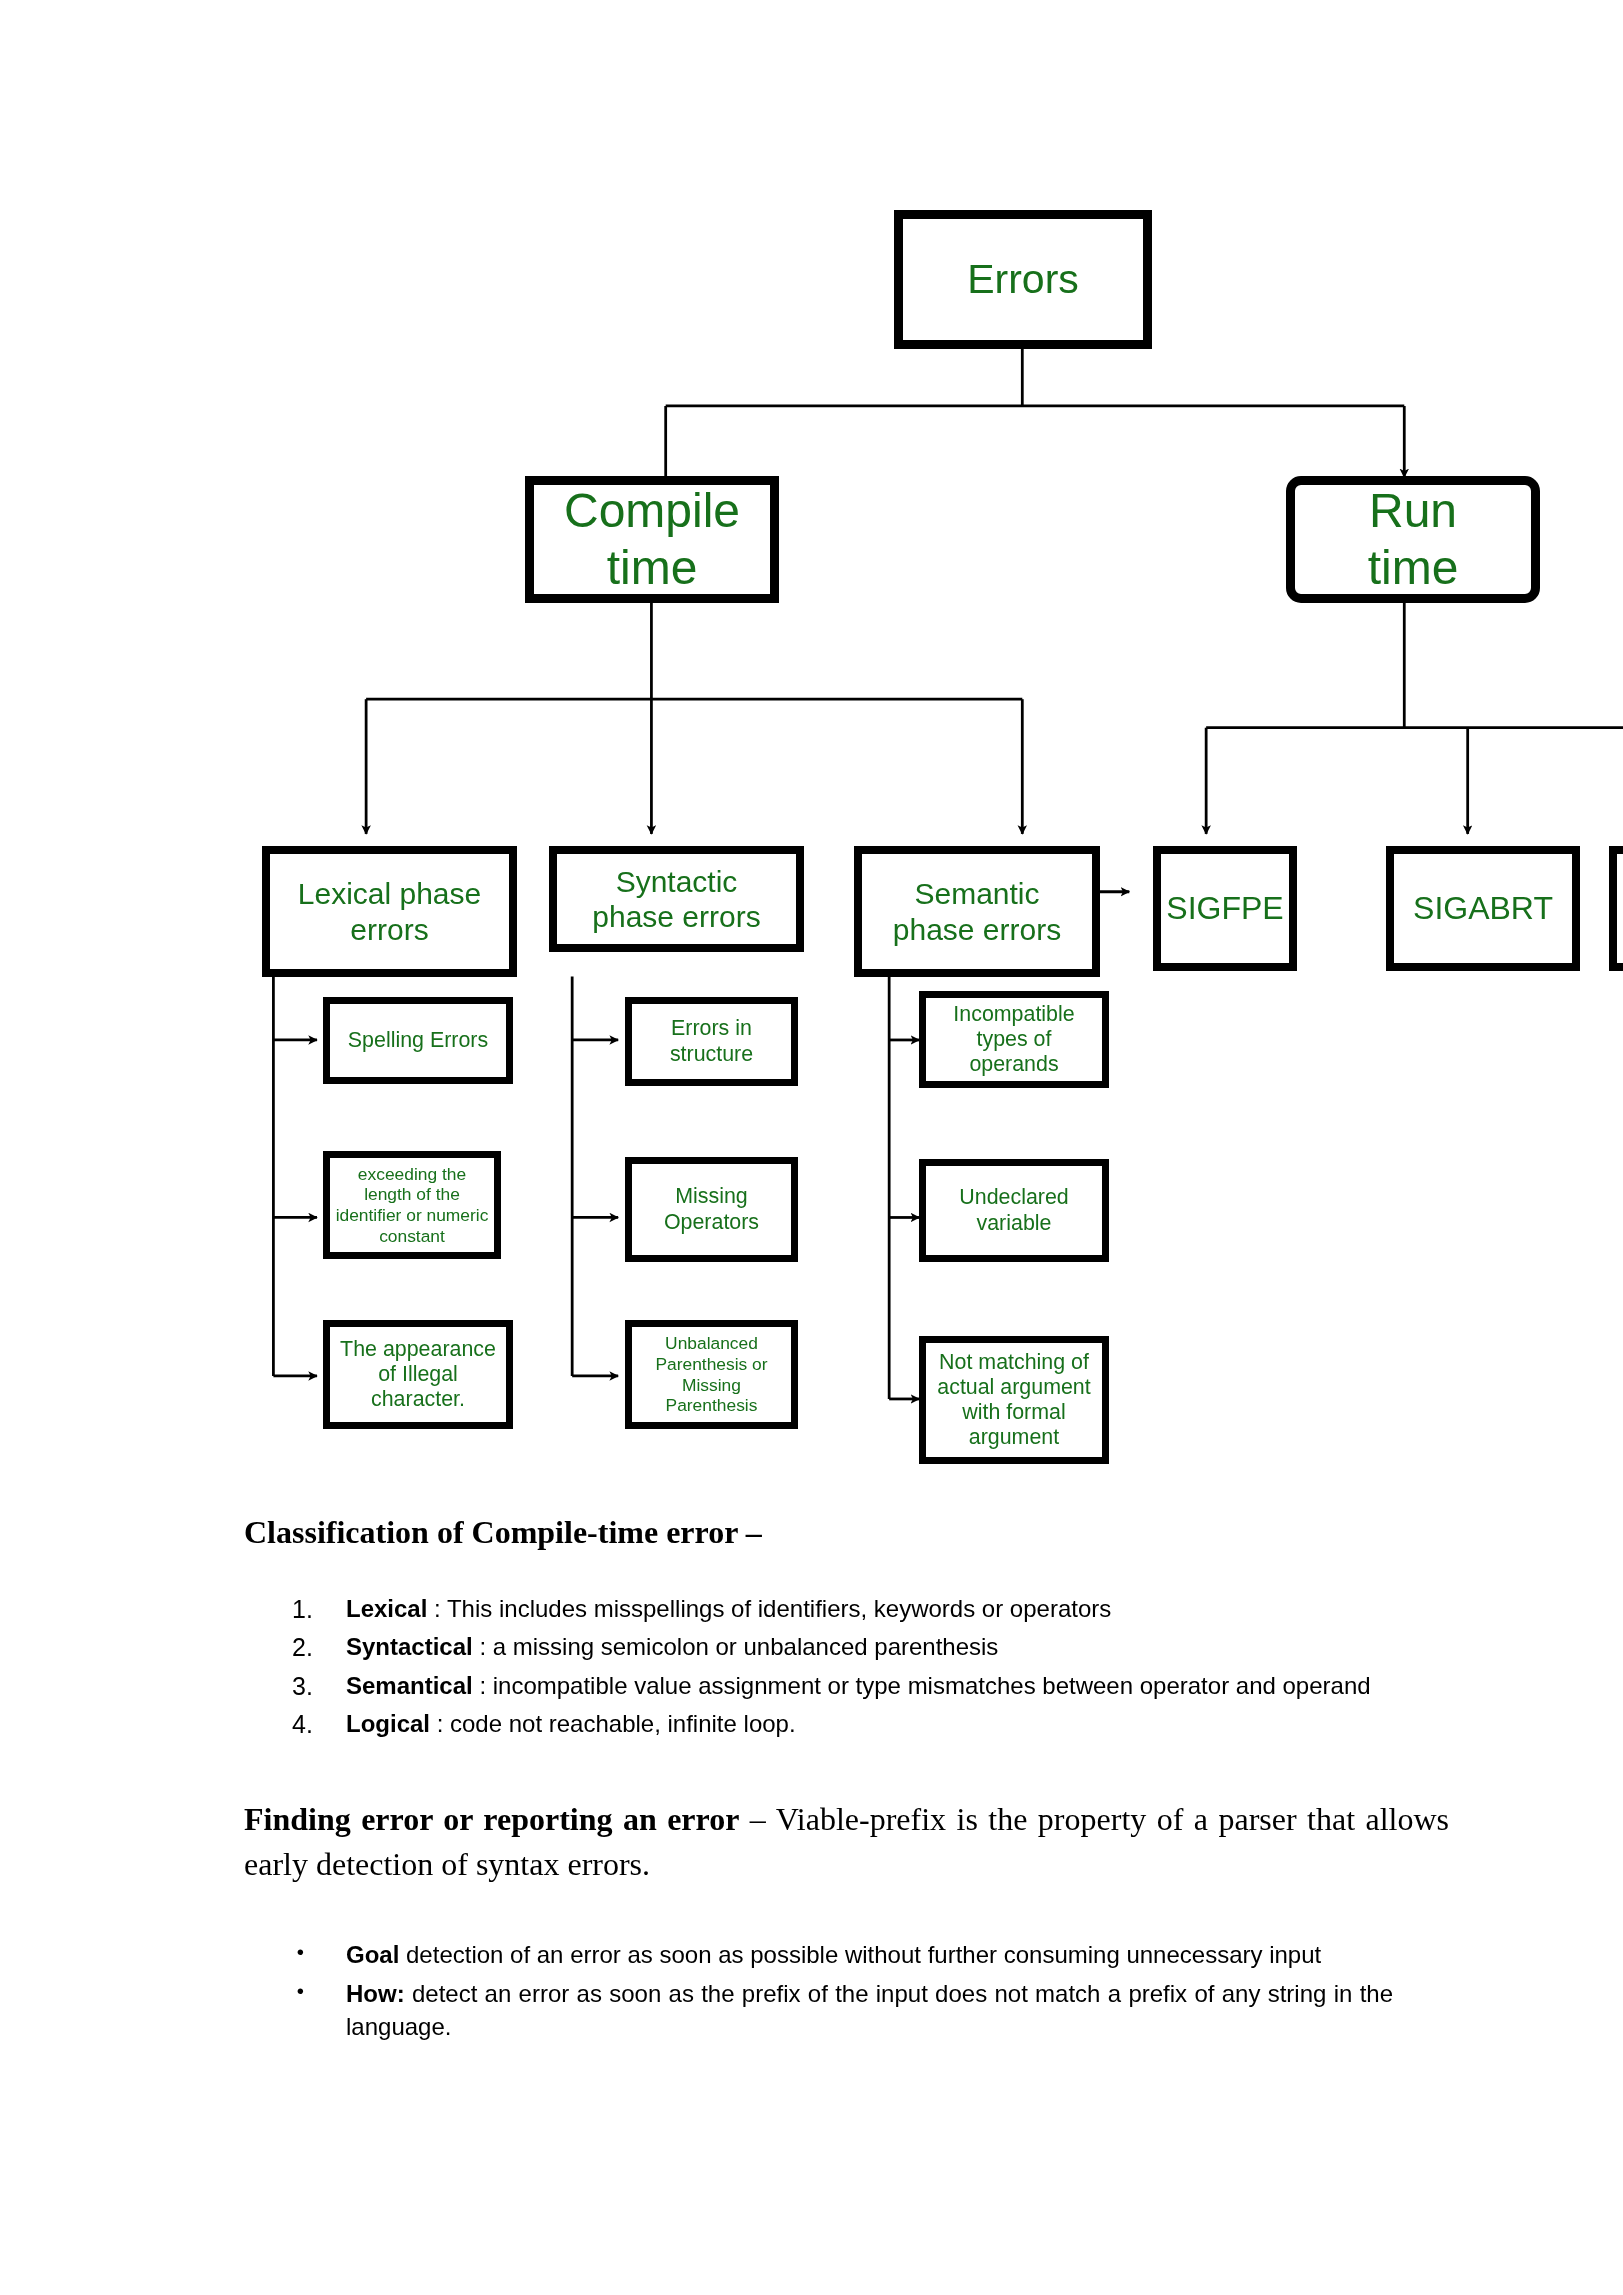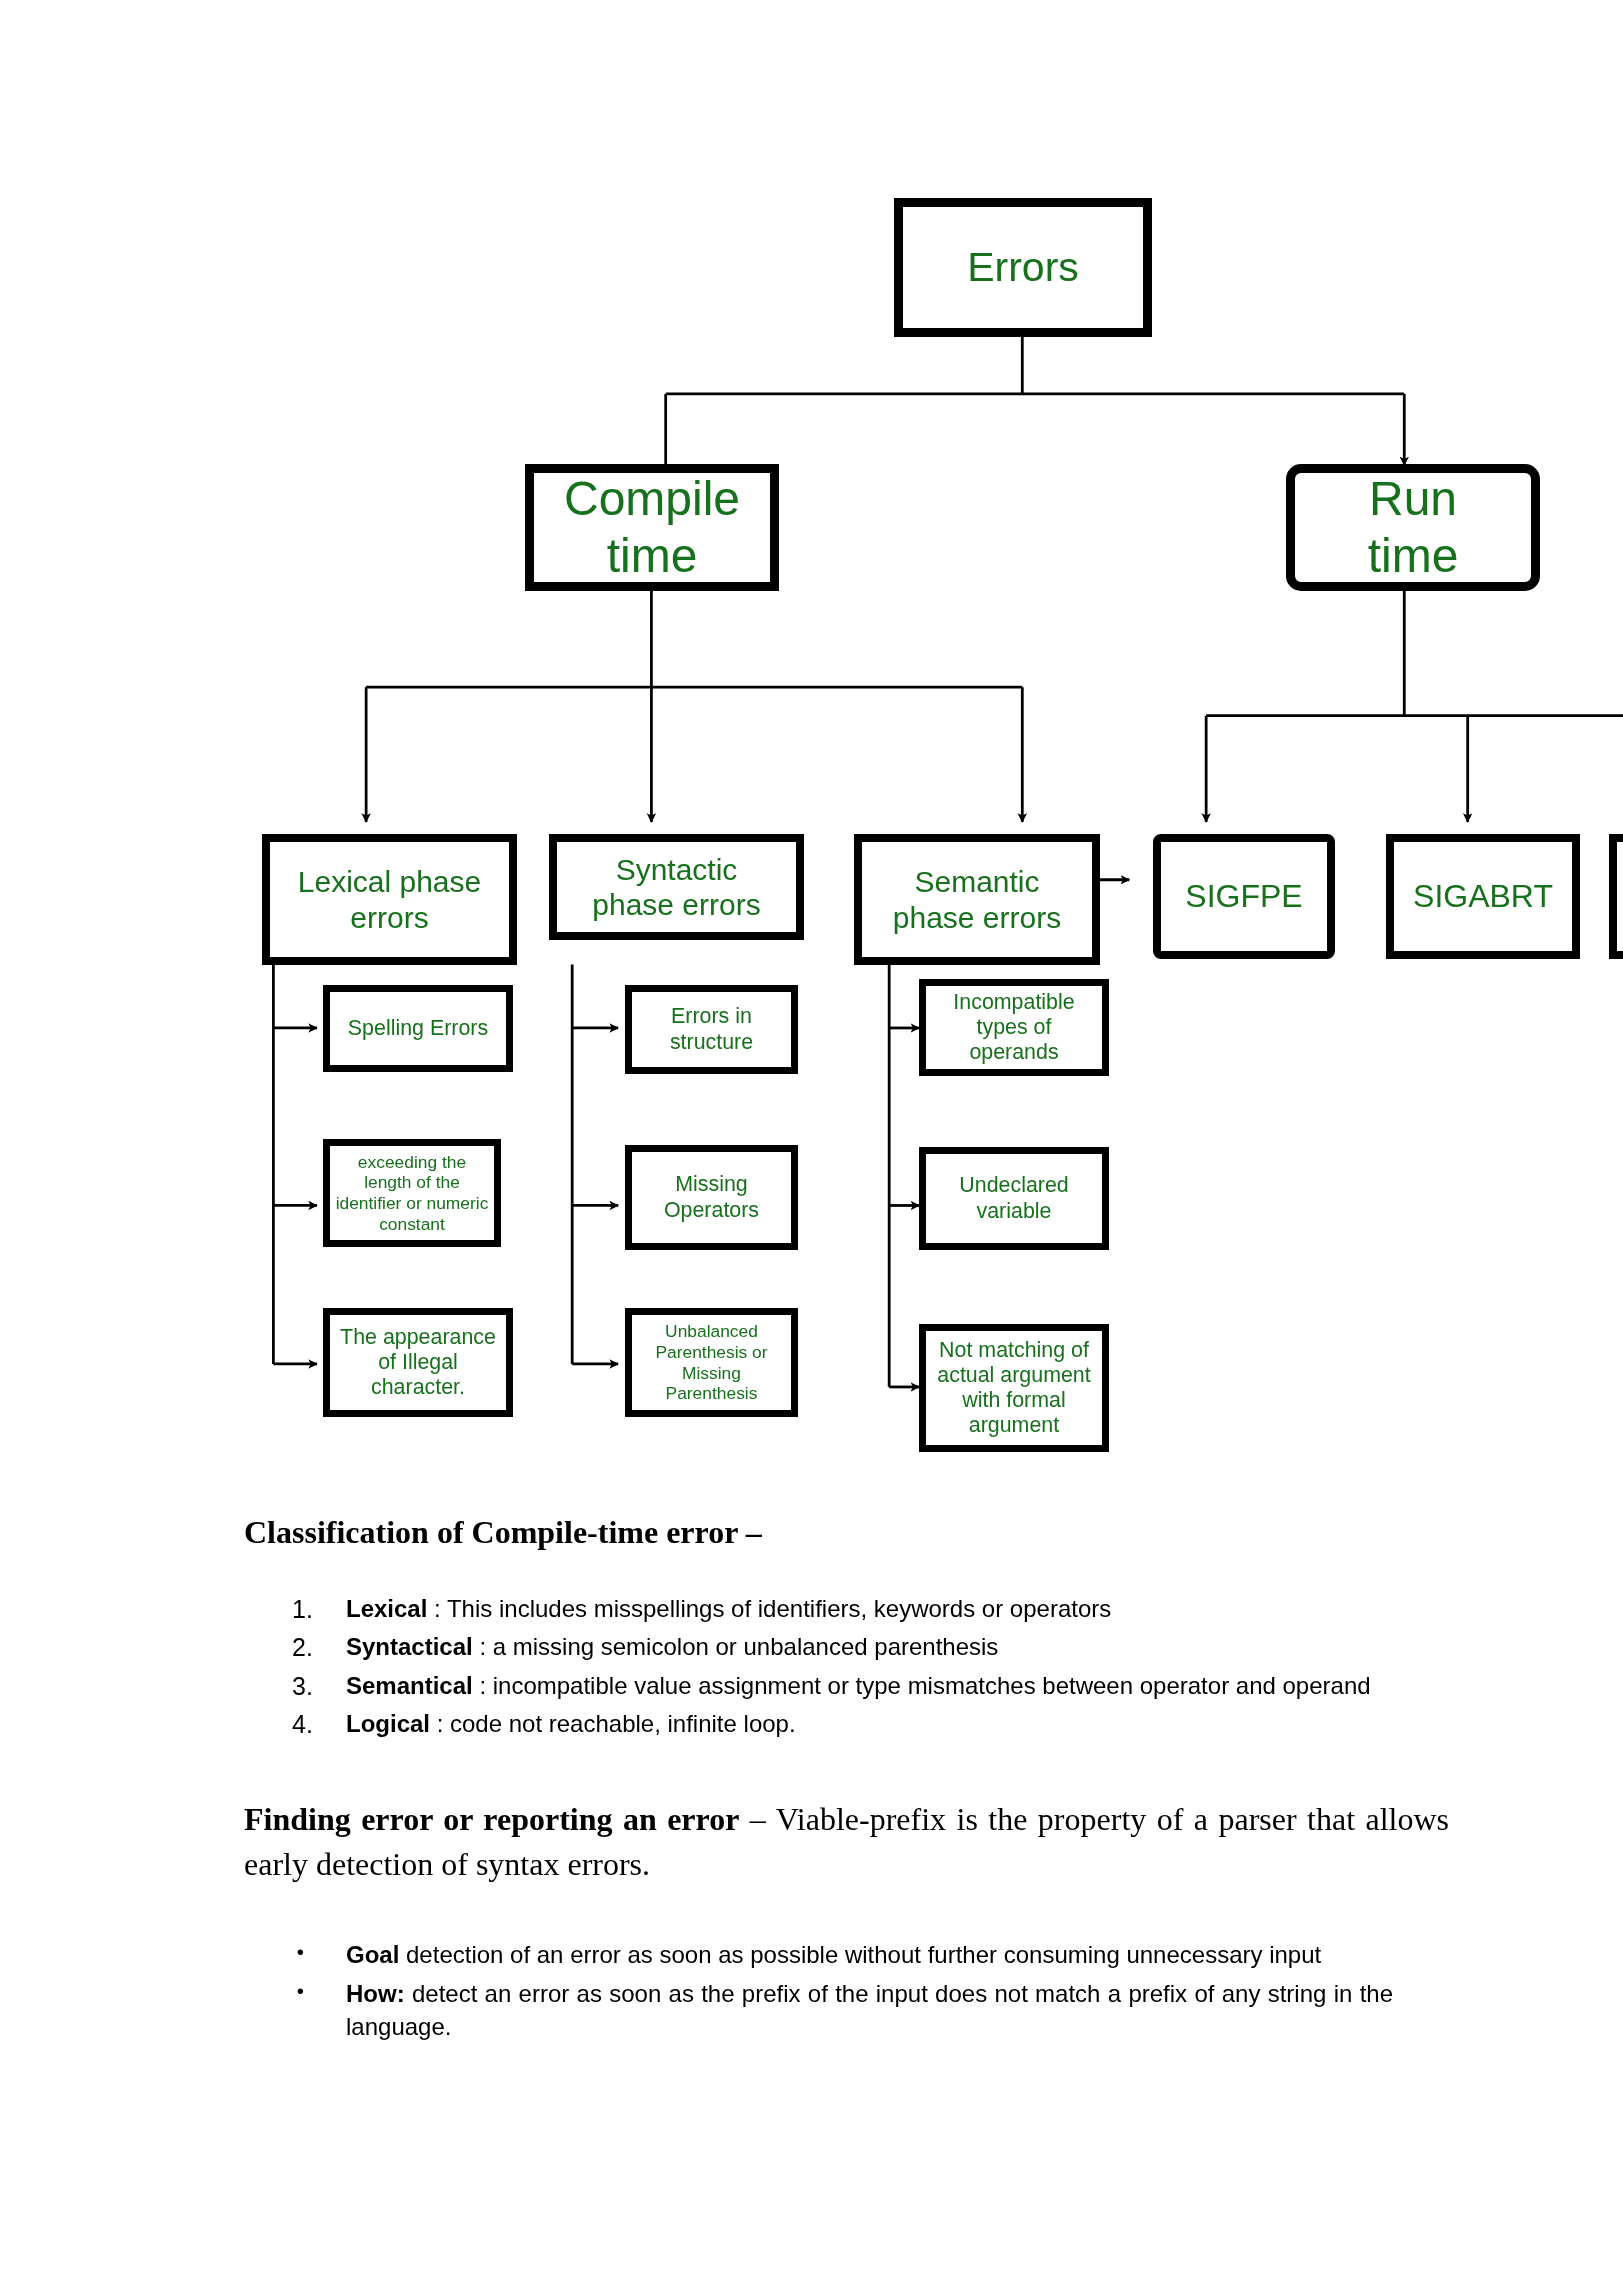--- a/index.html
+++ b/index.html
@@ -13,21 +13,21 @@
     position: relative;
     overflow: hidden;
     font-family: "Liberation Sans", sans-serif;
     -webkit-font-smoothing: antialiased;
   }
 
   
   #diagram {
     position: absolute;
     left: 0;
-    top: 4px;
+    top: 16px;
     width: 1623px;
     height: 1490px;
   }
   #diagram svg {
     position: absolute;
     left: 0;
     top: 0;
     width: 1623px;
     height: 1490px;
     overflow: visible;
@@ -170,21 +170,21 @@
 
   <div class="node lvl3" style="left:262px; top:830px; width:255px; height:131px;">Lexical phase
 errors</div>
 
   <div class="node lvl3" style="left:549px; top:830px; width:255px; height:106px;">Syntactic
 phase errors</div>
 
   <div class="node lvl3" style="left:854px; top:830px; width:246px; height:131px;">Semantic
 phase errors</div>
 
-  <div class="node sig" style="left:1153px; top:830px; width:182px; height:125px;border-radius:8px;">SIGFPE</div>
+  <div class="node sig" style="left:1153px; top:830px; width:144px; height:125px;">SIGFPE</div>
 
   <div class="node sig" style="left:1386px; top:830px; width:194px; height:125px;">SIGABRT</div>
 
   <div class="node sig" style="left:1609px; top:830px; width:194px; height:125px;"></div>
 
   <div class="node leaf" style="left:323px; top:981px; width:190px; height:87px;">Spelling Errors</div>
 
   <div class="node leaf small overflow" style="left:323px; top:1135px; width:178px; height:108px;">exceeding the
 length of the
 identifier or numeric

